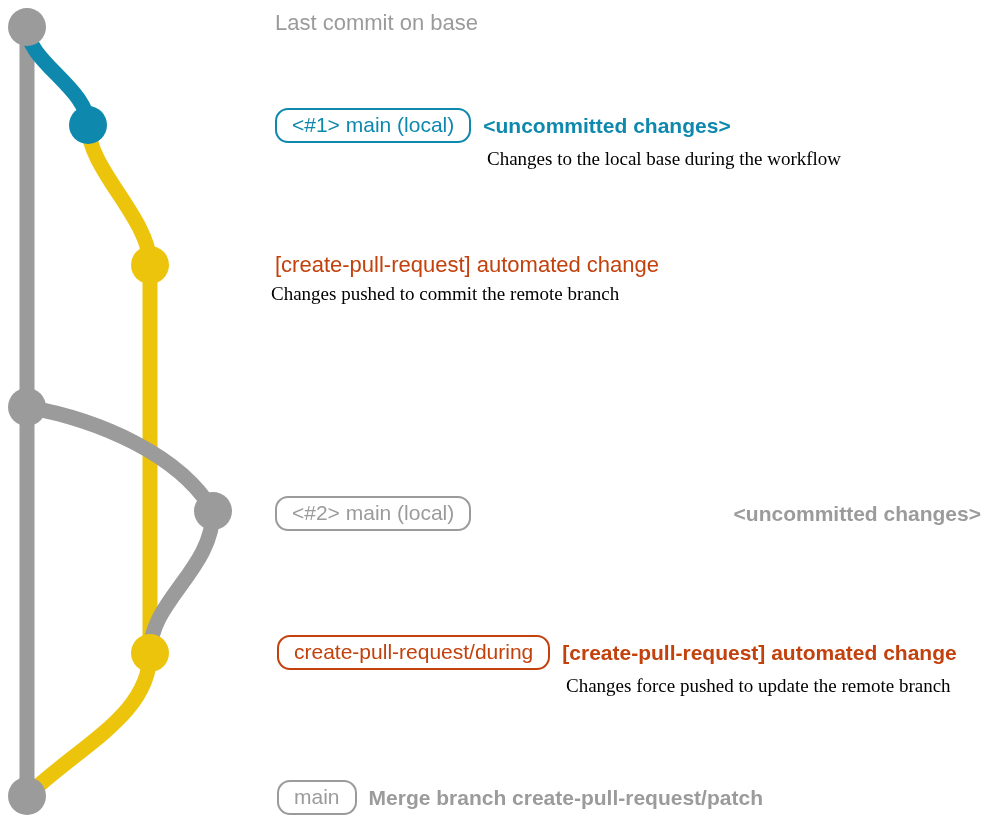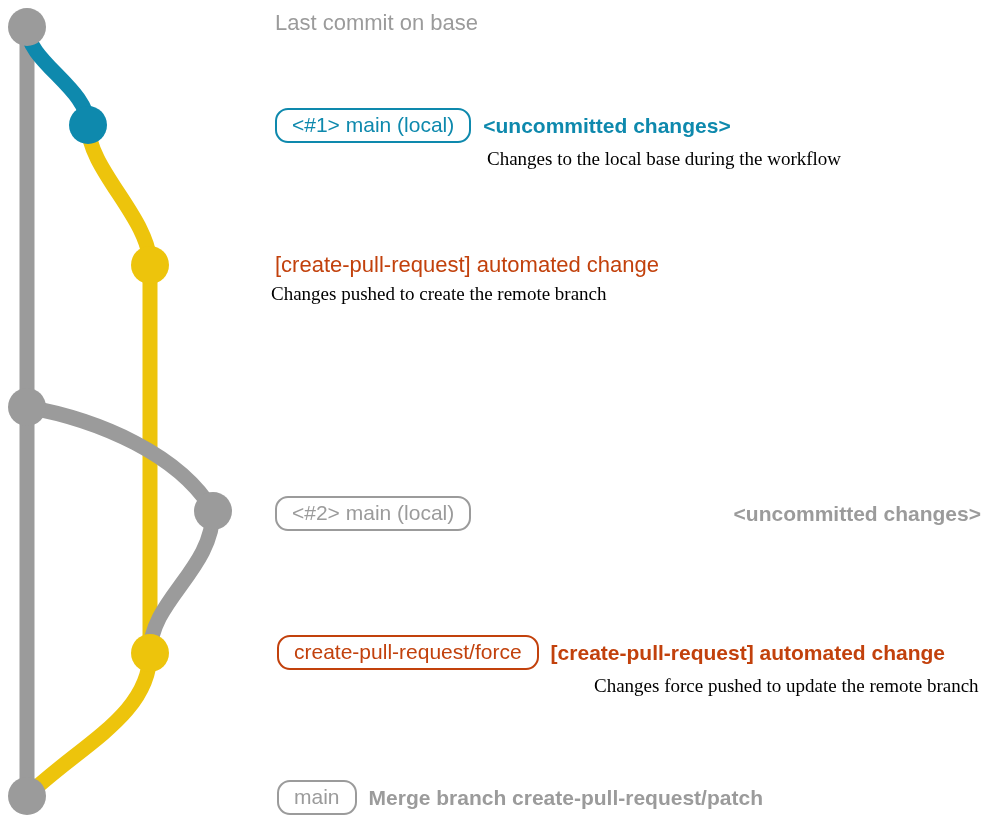--- a/index.html
+++ b/index.html
@@ -127,34 +127,34 @@
       <div class="row-line" style="padding-left: 255px;">
         <span class="pill c-teal">&lt;#1&gt; main (local)</span>
         <span class="commit-msg c-teal">&lt;uncommitted changes&gt;</span>
       </div>
       <div class="caption" style="padding-left: 487px;">Changes to the local base during the workflow</div>
     </div>
     <div class="row" style="top: 252px;">
       <div class="row-line" style="padding-left: 255px;">
         <span class="plain-msg c-yellow">[create-pull-request] automated change</span>
       </div>
-      <div class="caption" style="padding-left: 271px;">Changes pushed to create the remote branch</div>
+      <div class="caption" style="padding-left: 271px;">Changes pushed to commit the remote branch</div>
     </div>
     <div class="row" style="top: 496px;">
       <div class="row-line" style="padding-left: 255px; justify-content: space-between;">
         <span class="pill c-gray">&lt;#2&gt; main (local)</span>
         <span class="commit-msg c-gray">&lt;uncommitted changes&gt;</span>
       </div>
     </div>
     <div class="row" style="top: 635px;">
       <div class="row-line" style="padding-left: 257px;">
-        <span class="pill c-yellow">create-pull-request/force</span>
+        <span class="pill c-yellow">create-pull-request/during</span>
         <span class="commit-msg c-yellow">[create-pull-request] automated change</span>
       </div>
-      <div class="caption" style="padding-left: 566px; margin-left: 28px;">Changes force pushed to update the remote branch</div>
+      <div class="caption" style="padding-left: 566px;">Changes force pushed to update the remote branch</div>
     </div>
     <div class="row" style="top: 780px;">
       <div class="row-line" style="padding-left: 257px;">
         <span class="pill c-gray">main</span>
         <span class="commit-msg c-gray">Merge branch create-pull-request/patch</span>
       </div>
     </div>
   </div>
 
 </body></html>

